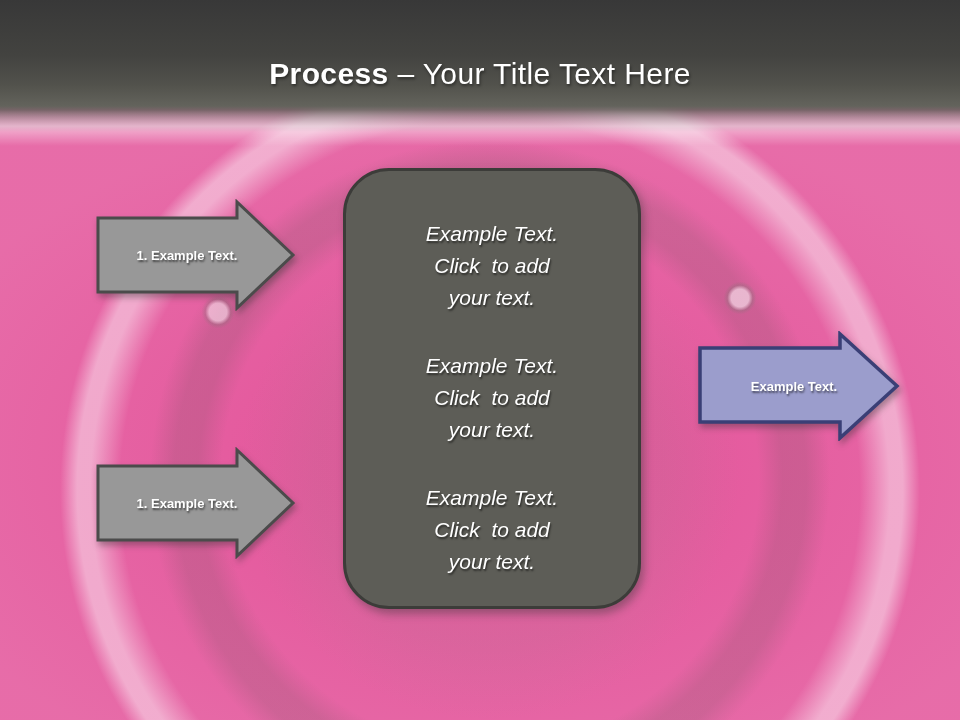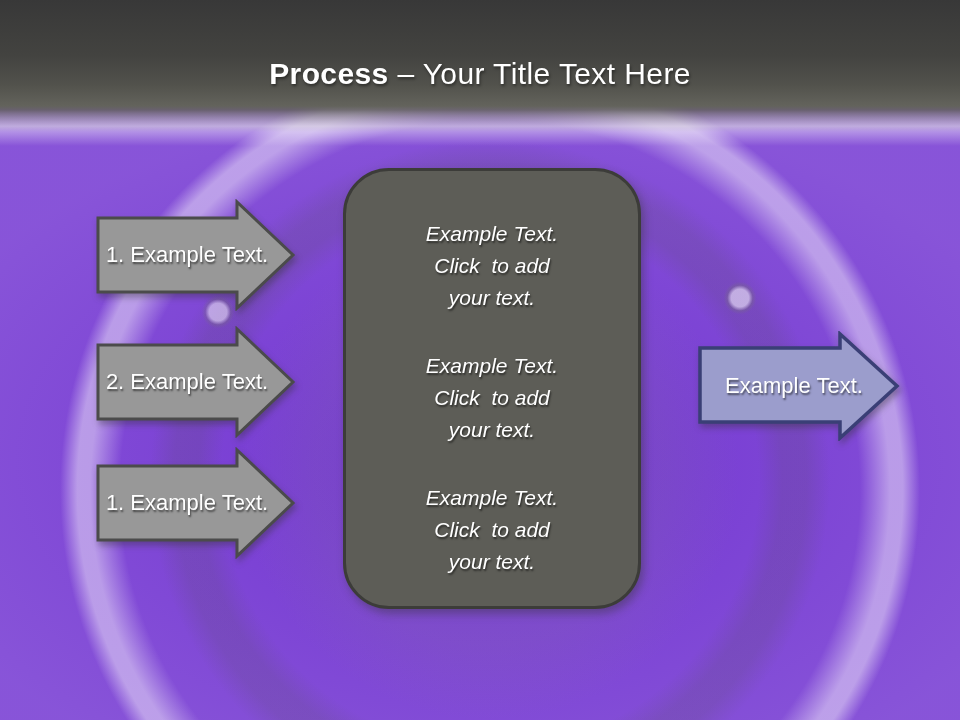--- a/index.html
+++ b/index.html
@@ -1,21 +1,21 @@
 <!DOCTYPE html>
 <html><head>
 <meta charset="utf-8">
 <style>
   * { margin:0; padding:0; box-sizing:border-box; }
   html,body { width:960px; height:720px; }
   body { font-family:"Liberation Sans", sans-serif; }
 
   .slide {
     position:relative; width:960px; height:720px; overflow:hidden;
-    background:#6d28d9;
+    background:#ec4899;
   }
 
   
   .bg-photo {
     position:absolute; inset:0; pointer-events:none;
     background:
       radial-gradient(circle 22px at 740px 298px, rgba(255,255,255,0.55) 0 40%, rgba(120,120,115,0.28) 58%, rgba(120,120,115,0) 75%),
       radial-gradient(circle 22px at 218px 312px, rgba(255,255,255,0.5) 0 40%, rgba(120,120,115,0.25) 58%, rgba(120,120,115,0) 75%),
       radial-gradient(circle 340px at 490px 480px, rgba(0,0,0,0) 0 79%, rgba(80,80,74,0.16) 86% 93%, rgba(80,80,74,0) 100%),
       radial-gradient(circle 430px at 490px 490px, rgba(0,0,0,0) 0 86%, rgba(255,255,255,0.45) 93% 96%, rgba(255,255,255,0) 100%),
@@ -44,22 +44,23 @@
 
   
   .arrow {
     position:absolute; width:200px; height:112px;
     filter:drop-shadow(2px 4px 3px rgba(50,50,50,0.40));
   }
   .arrow svg { position:absolute; inset:0; width:100%; height:100%; }
   .arrow-label {
     position:absolute; left:0; top:0; width:182px; height:100%;
     display:flex; align-items:center; justify-content:center;
-    color:#ffffff; font-size:22px;
+    color:#ffffff; font-size:13px;
     text-shadow:1px 2px 2px rgba(0,0,0,0.55);
+    font-weight:bold;
   }
   #arrow-1 { left:96px; top:199px; }
   #arrow-2 { left:96px; top:326px; }
   #arrow-3 { left:96px; top:447px; }
 
   .arrow-right { left:698px; top:331px; width:202px; height:110px; }
   .arrow-right .arrow-label { width:192px; }
 
   
   .center-box {
@@ -86,26 +87,20 @@
 
   <h1 class="page-title"><span class="bold">Process</span><span> – Your Title Text Here</span></h1>
 
   <div class="arrow" id="arrow-1">
     <svg viewBox="0 0 200 112" preserveAspectRatio="none">
       <path d="M2 19 H141 V3 L197 56 L141 109 V93 H2 Z" fill="#989898" stroke="#4b4b4b" stroke-width="3" stroke-linejoin="miter"></path>
     </svg>
     <div class="arrow-label">1. Example Text.</div>
   </div>
 
-  <div class="arrow" id="arrow-2">
-    <svg viewBox="0 0 200 112" preserveAspectRatio="none">
-      <path d="M2 19 H141 V3 L197 56 L141 109 V93 H2 Z" fill="#989898" stroke="#4b4b4b" stroke-width="3" stroke-linejoin="miter"></path>
-    </svg>
-    <div class="arrow-label">2. Example Text.</div>
-  </div>
 
   <div class="arrow" id="arrow-3">
     <svg viewBox="0 0 200 112" preserveAspectRatio="none">
       <path d="M2 19 H141 V3 L197 56 L141 109 V93 H2 Z" fill="#989898" stroke="#4b4b4b" stroke-width="3" stroke-linejoin="miter"></path>
     </svg>
     <div class="arrow-label">1. Example Text.</div>
   </div>
 
   <div class="center-box">
     <div class="box-para">

